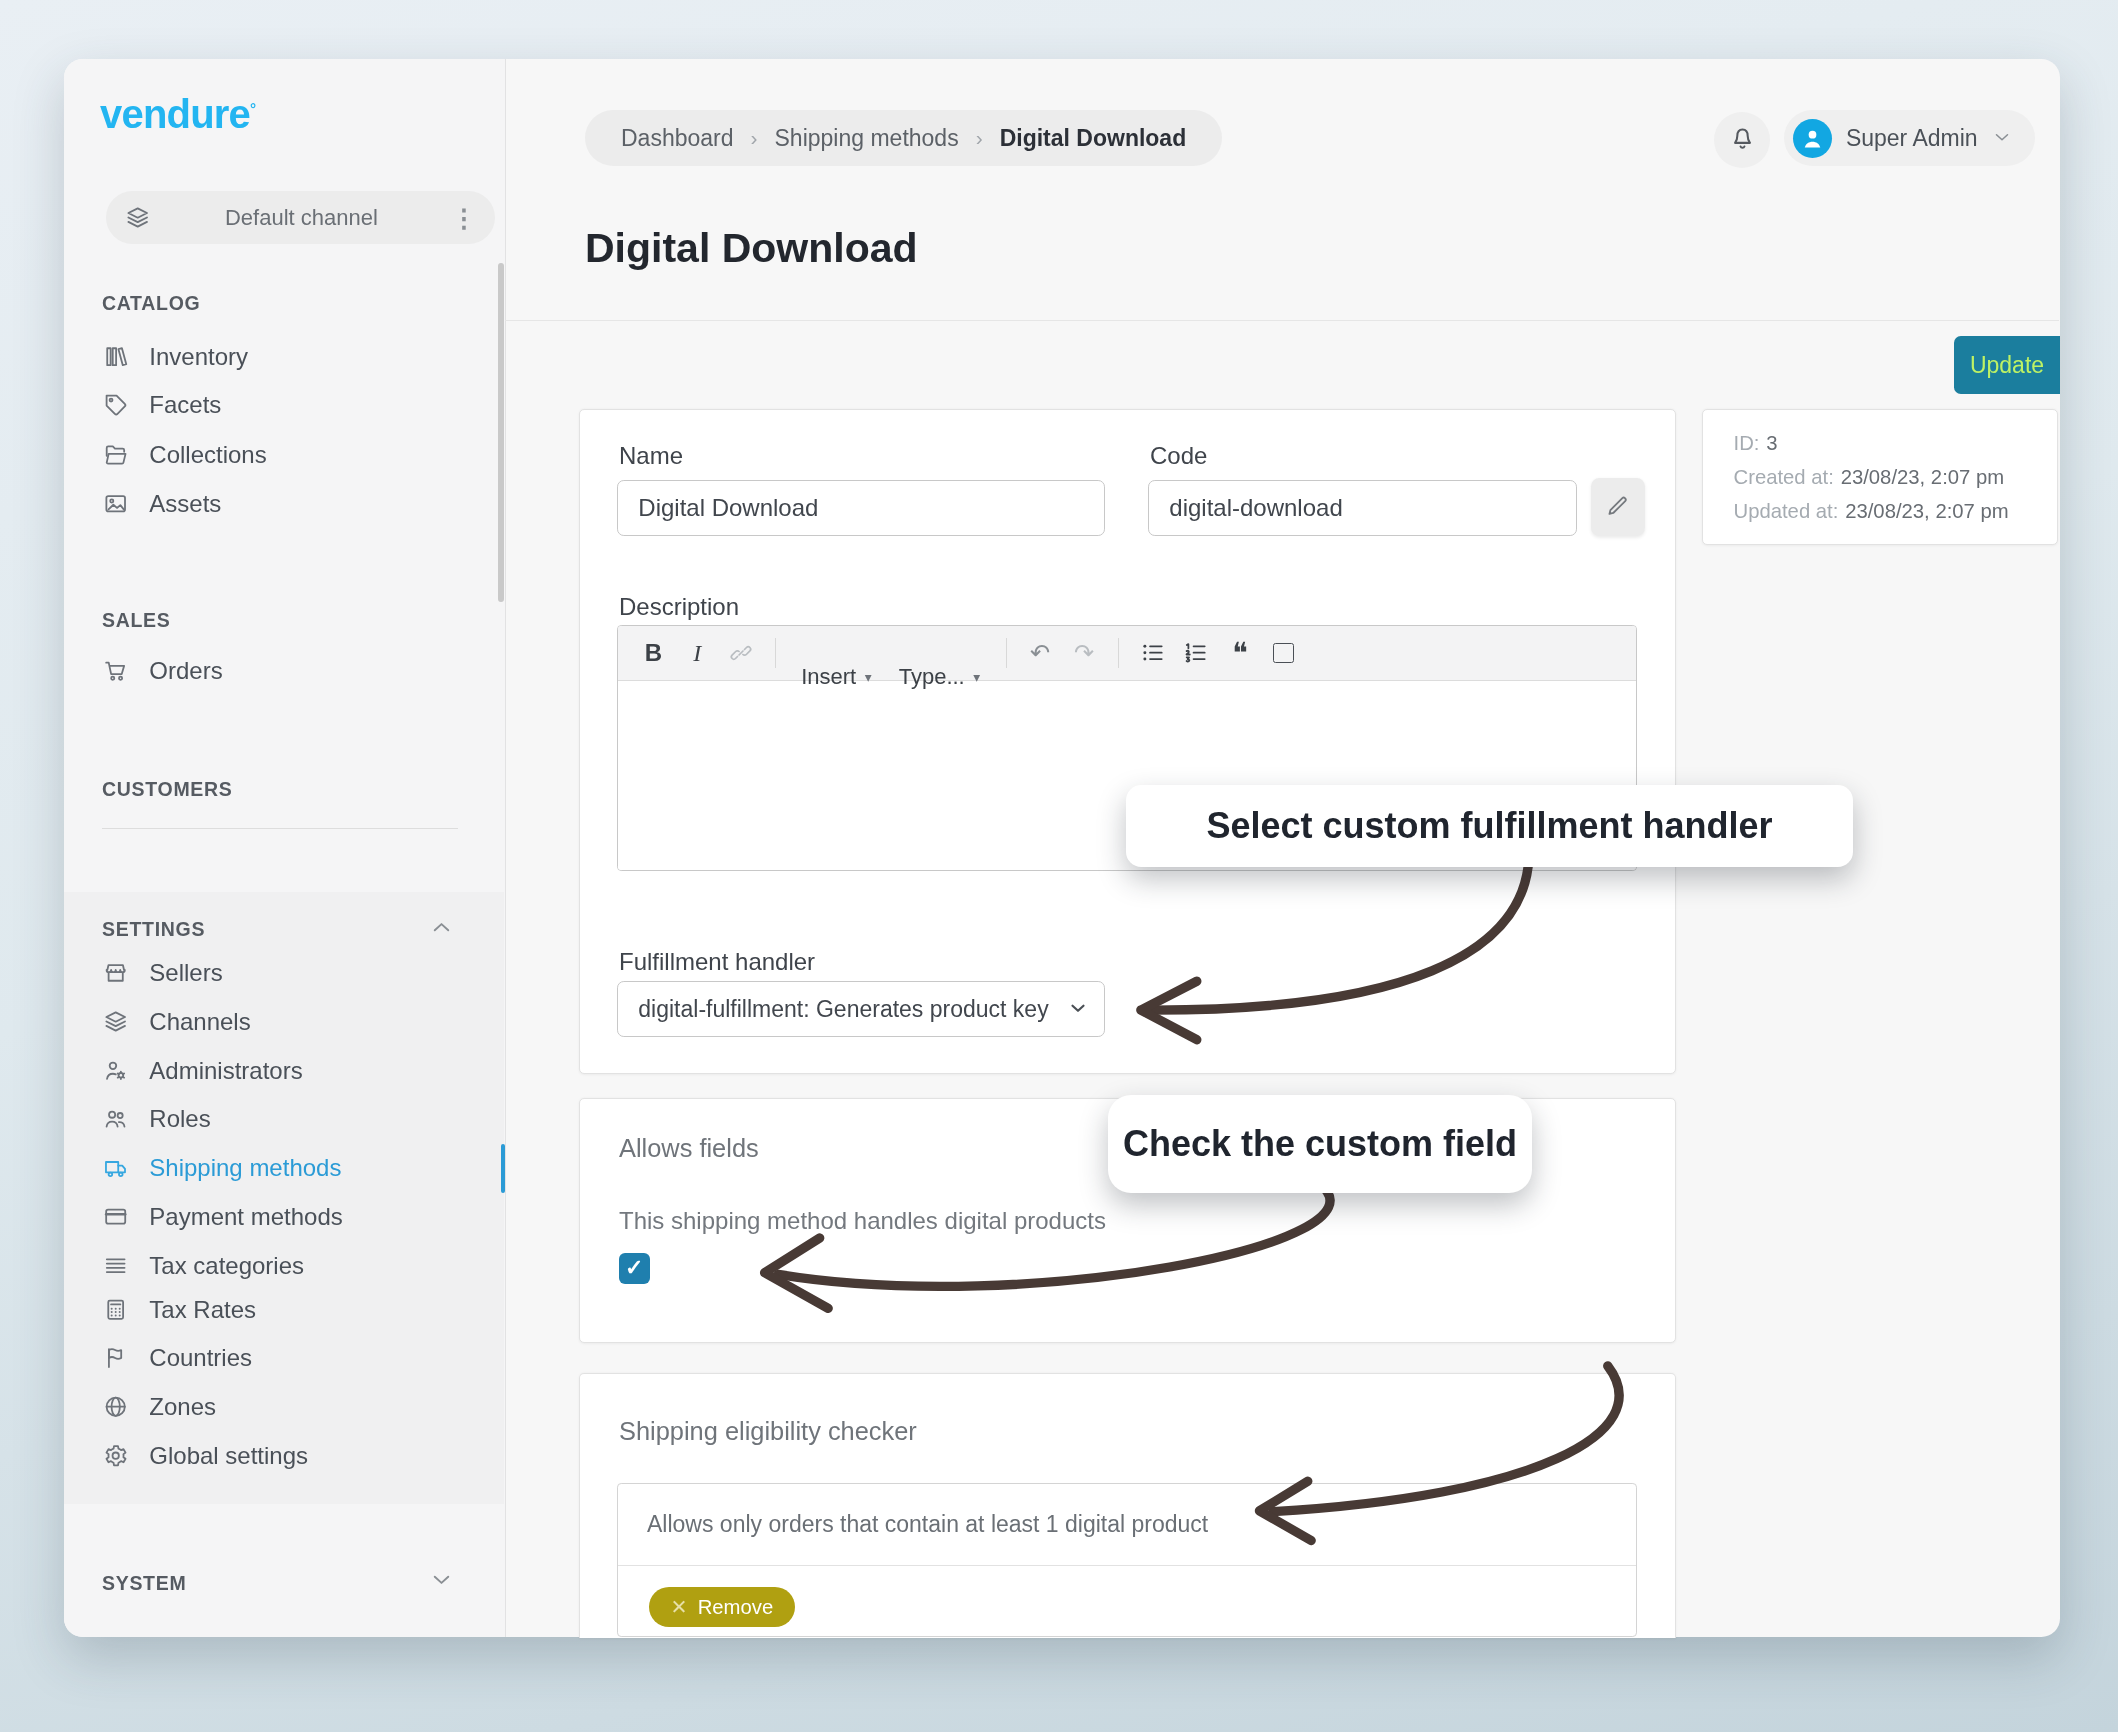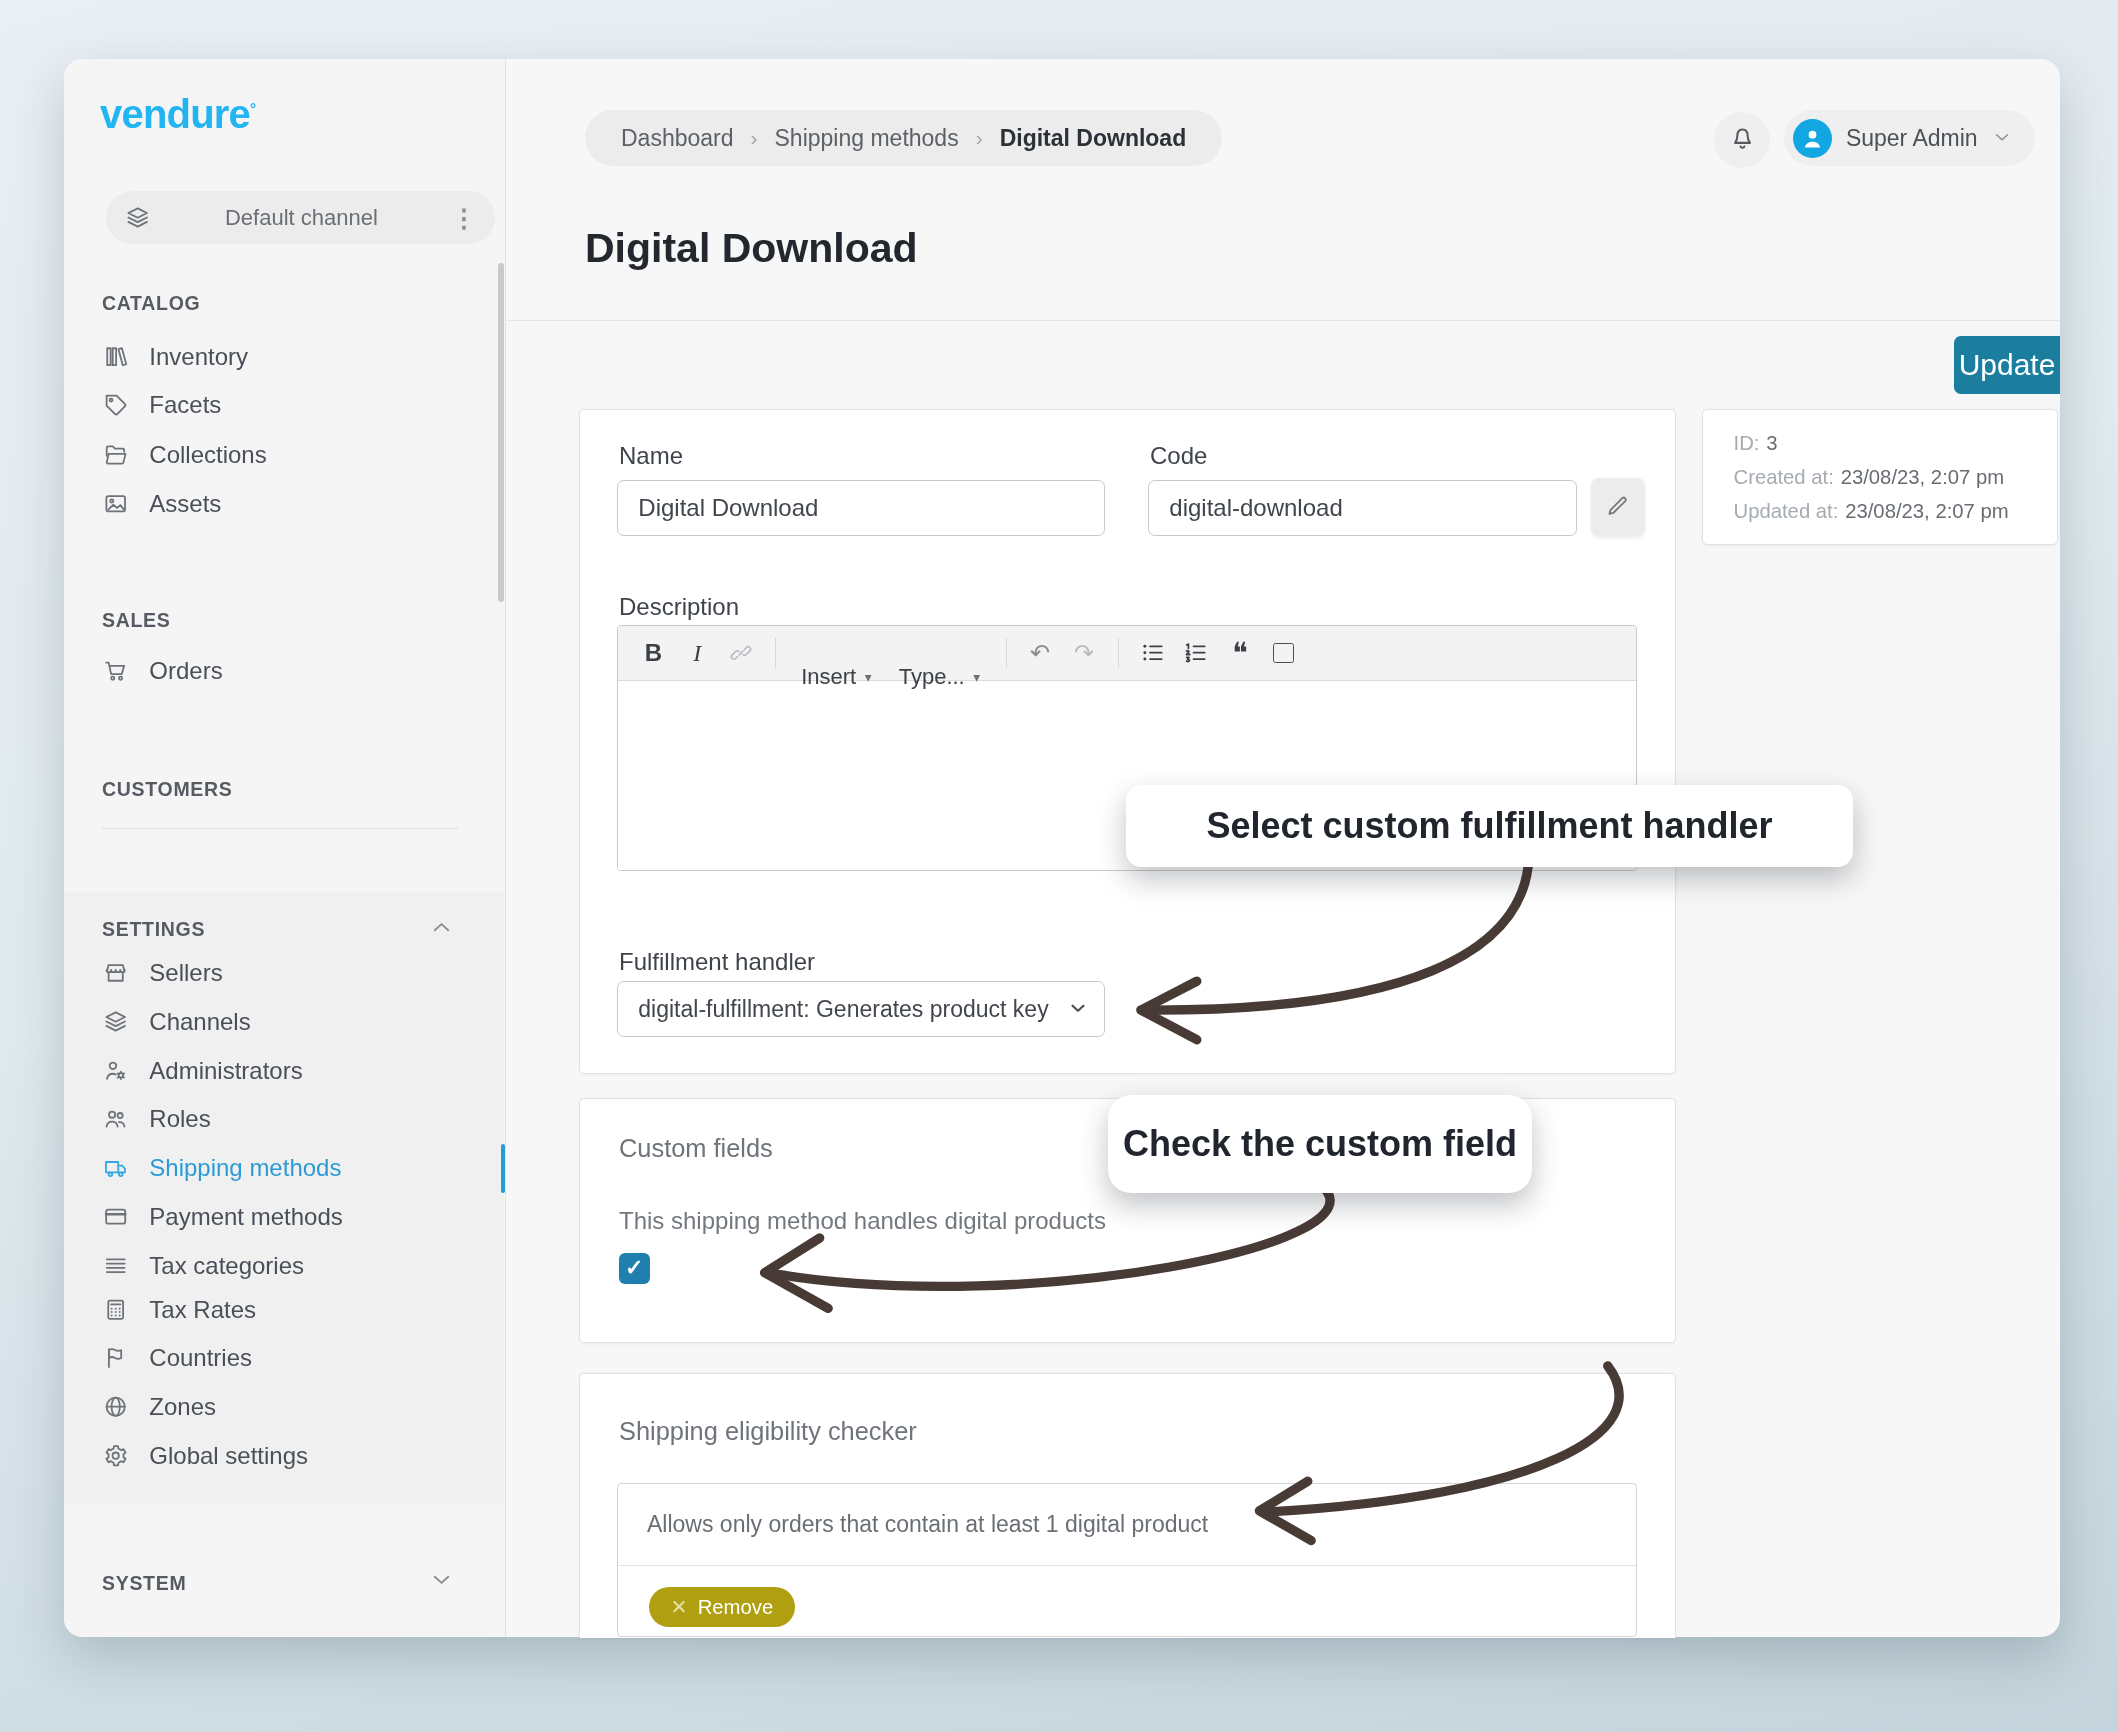--- a/index.html
+++ b/index.html
@@ -33,21 +33,21 @@
   .breadcrumb{left:585px;top:110px;height:56px;padding:0 36px;gap:17px;font-size:23px;color:#5c6167;}
   .breadcrumb .sep{color:#a0a5aa;font-size:21px;}
   .breadcrumb .last{font-weight:700;color:#2c3037;}
   .bell-btn{left:1714px;top:112px;width:56px;height:56px;border-radius:50%;background:#efefef;
             display:flex;align-items:center;justify-content:center;color:#55595f;}
   .user-pill{left:1784px;top:110px;height:56px;padding:0 22px 0 9.3px;gap:13.6px;background:#efefef;}
   .avatar{width:39px;height:39px;border-radius:50%;background:#12a7e2;display:flex;align-items:center;justify-content:center;}
   .user-name{font-size:23px;color:#4b5158;}
   .page-title{left:585px;top:225px;font-size:41px;font-weight:700;color:#23272e;}
   .hdiv{left:505px;top:320px;width:1554px;height:0.8px;background:#e6e6e6;}
-  .update-btn{left:1954px;top:336px;width:106px;height:58px;background:#1b7e9e;color:#ffffff;font-size:30px;
+  .update-btn{left:1954px;top:336px;width:106px;height:58px;background:#1b7e9e;color:#bef264;font-size:23px;
               border:none;border-radius:6.8px 0 0 6.8px;display:flex;align-items:center;justify-content:center;cursor:pointer;}
   .card{background:#fff;border:0.8px solid #e2e2e2;border-radius:5.1px;box-shadow:0 0.8px 2.5px rgba(0,0,0,.05);}
   .form-card{left:579px;top:409px;width:1095px;height:663px;}
   .flabel{font-size:24px;color:#3f444b;}
   .tinput{position:absolute;height:56px;border:0.8px solid #c8c8c8;border-radius:6.8px;background:#fff;
           font-size:24px;color:#41464d;padding:0 20.3px;box-sizing:border-box;font-family:"Liberation Sans",sans-serif;}
   .icon-btn{left:1591px;top:478px;width:54px;height:58px;background:#ececec;border-radius:8.5px;
             display:flex;align-items:center;justify-content:center;color:#75797e;box-shadow:0 1.7px 3.4px rgba(0,0,0,.08);}
   .editor{left:617px;top:625px;width:1020px;height:246px;border:0.8px solid #c8c8c8;border-radius:4.2px;
           background:#fff;box-sizing:border-box;overflow:hidden;}
@@ -394,21 +394,21 @@
         </svg></span>
   </div>
 
   <div class="abs card info-panel">
     <div class="info-row"><span>ID:</span><b>3</b></div>
     <div class="info-row"><span>Created at:</span><b>23/08/23, 2:07 pm</b></div>
     <div class="info-row"><span>Updated at:</span><b>23/08/23, 2:07 pm</b></div>
   </div>
 
   <div class="abs card cf-card"></div>
-  <div class="abs card-title" style="left:619px;top:1134px;">Custom fields</div>
+  <div class="abs card-title" style="left:619px;top:1134px;">Allows fields</div>
   <div class="abs cf-label" style="left:619px;top:1207px;">This shipping method handles digital products</div>
   <div class="abs checkbox">
       <span>✓</span>
     </div>
 
   <div class="abs card el-card"></div>
   <div class="abs card-title" style="left:619px;top:1417px;">Shipping eligibility checker</div>
   <div class="abs el-box">
     <div class="el-row">Allows only orders that contain at least 1 digital product</div>
     <div class="el-div"></div>

